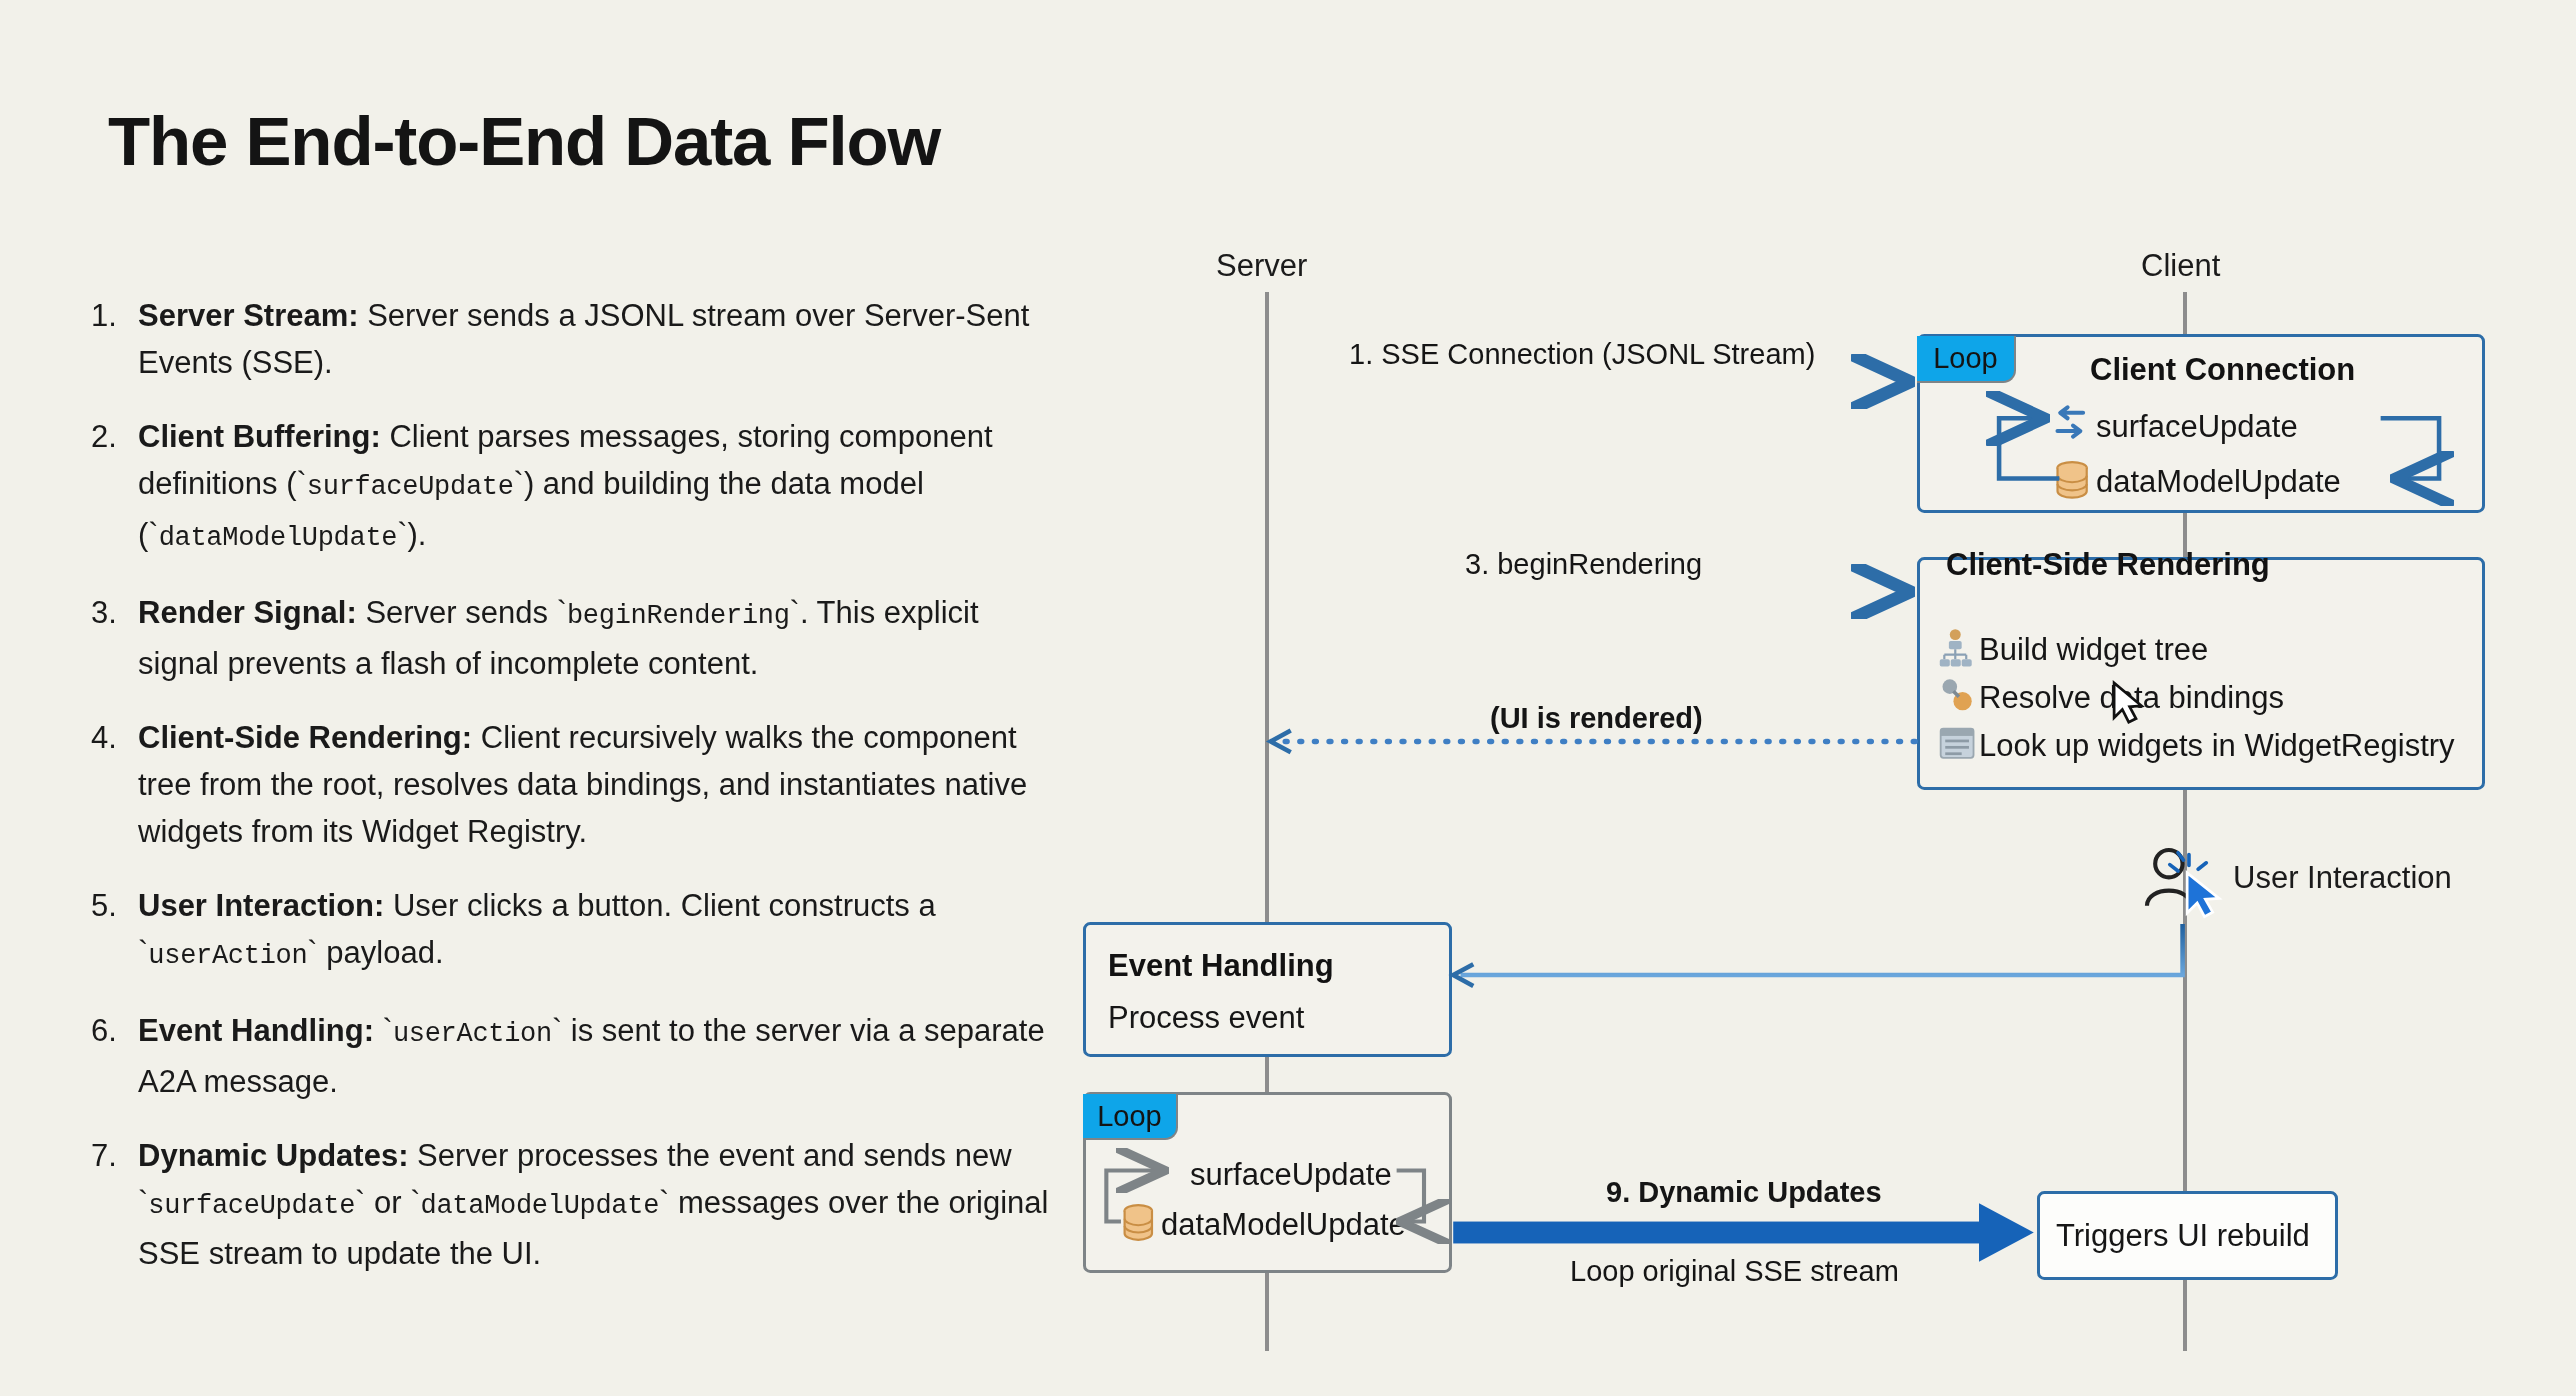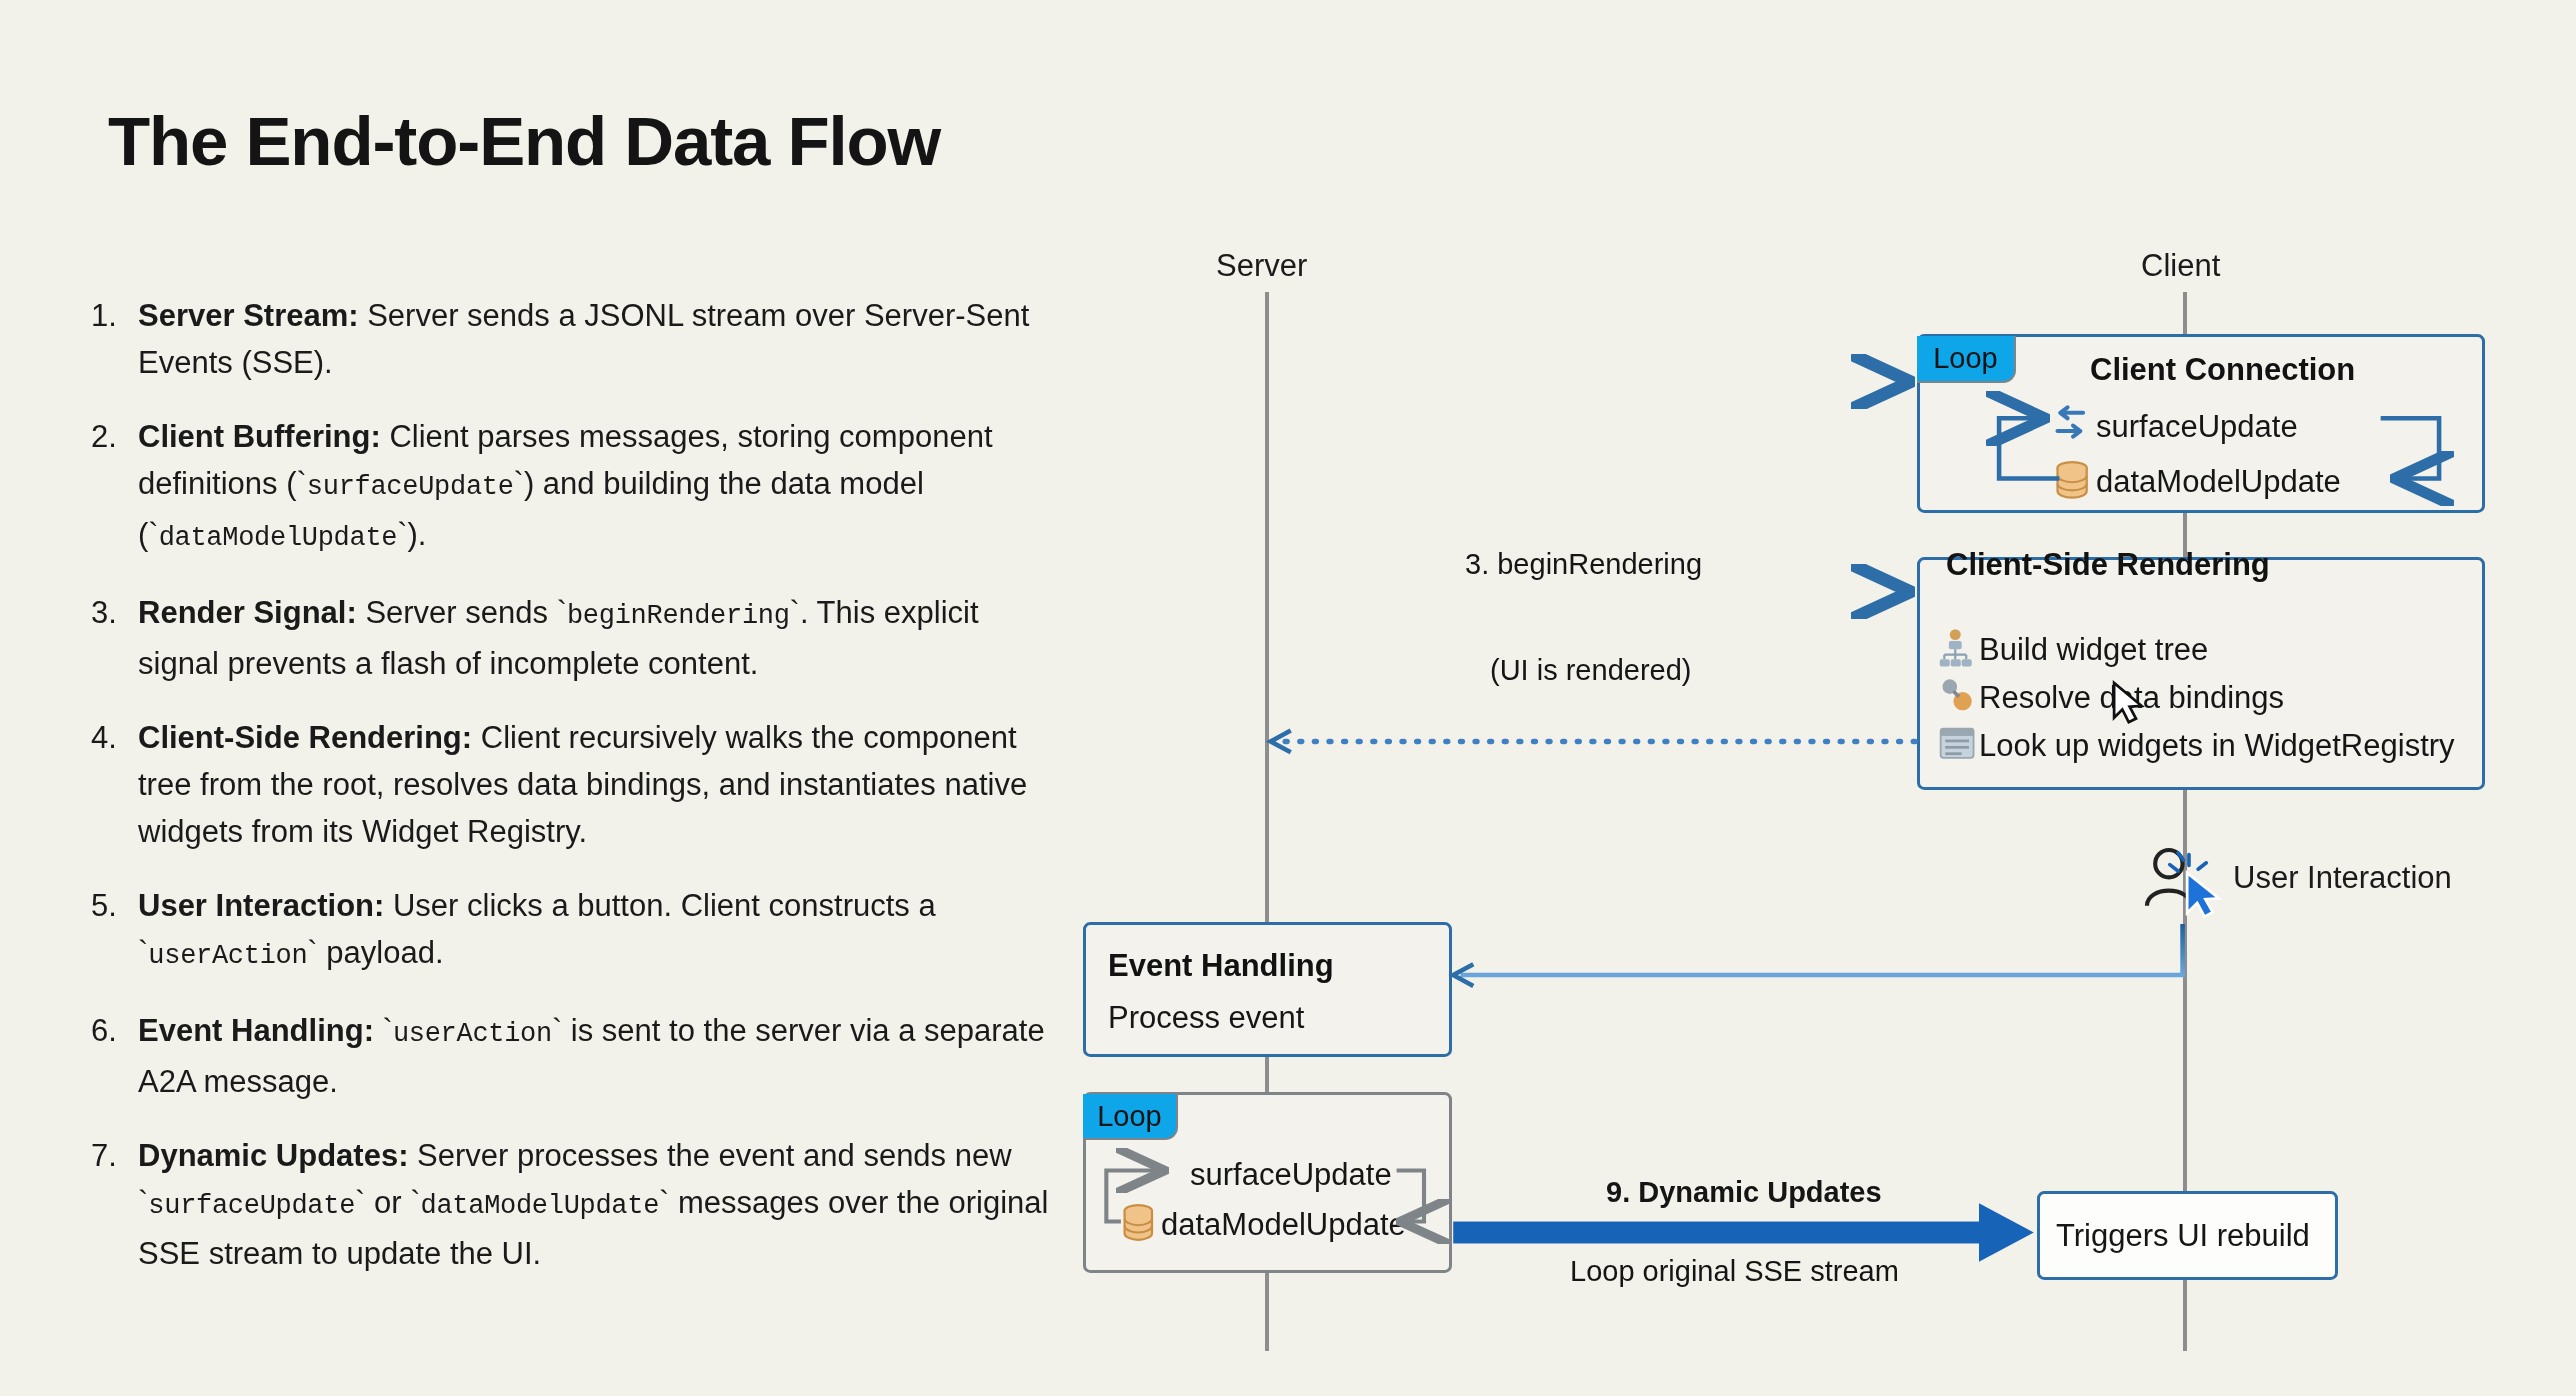--- a/index.html
+++ b/index.html
@@ -136,24 +136,25 @@
   </div>
 
   <div class="diagram">
 
     <div class="lifeline" style="left:1265px;top:292px;height:1059px;"></div>
     <div class="lifeline" style="left:2183px;top:292px;height:1059px;"></div>
 
     <div class="actor-label" style="left:1216px;top:248px;">Server</div>
     <div class="actor-label" style="left:2141px;top:248px;">Client</div>
 
+    <div class="msg-label" style="left:1349px;top:338px;">1. SSE Connection (JSONL Stream)</div>
 
     <div class="msg-label" style="left:1465px;top:548px;">3. beginRendering</div>
 
-    <div class="msg-label" style="left:1490px;top:654px;">(UI is rendered)</div>
+    <div class="msg-label" style="left:1490px;top:702px;font-weight:bold;">(UI is rendered)</div>
 
 
     <div class="msg-label bold" style="left:1590px;top:1176px;margin-left:16px;">9. Dynamic Updates</div>
     <div class="msg-label" style="left:1570px;top:1255px;">Loop original SSE stream</div>
 
     <div class="box" style="left:1917px;top:334px;width:568px;height:179px;"></div>
     <div class="loop-tab" style="left:1917px;top:336px;width:99px;height:47px;">Loop</div>
     <div class="box-title" style="left:2090px;top:352px;">Client Connection</div>
     <div class="box-line" style="left:2096px;top:409px;">surfaceUpdate</div>
     <div class="box-line" style="left:2096px;top:464px;">dataModelUpdate</div>

